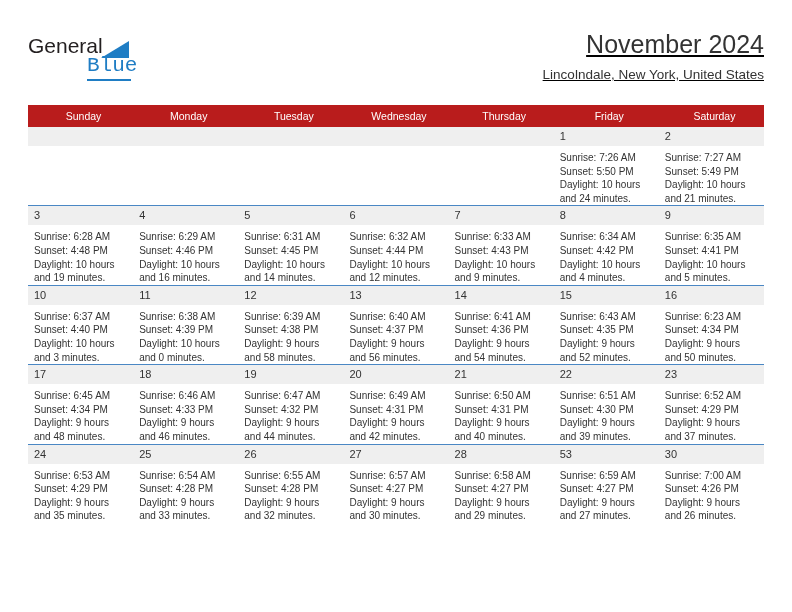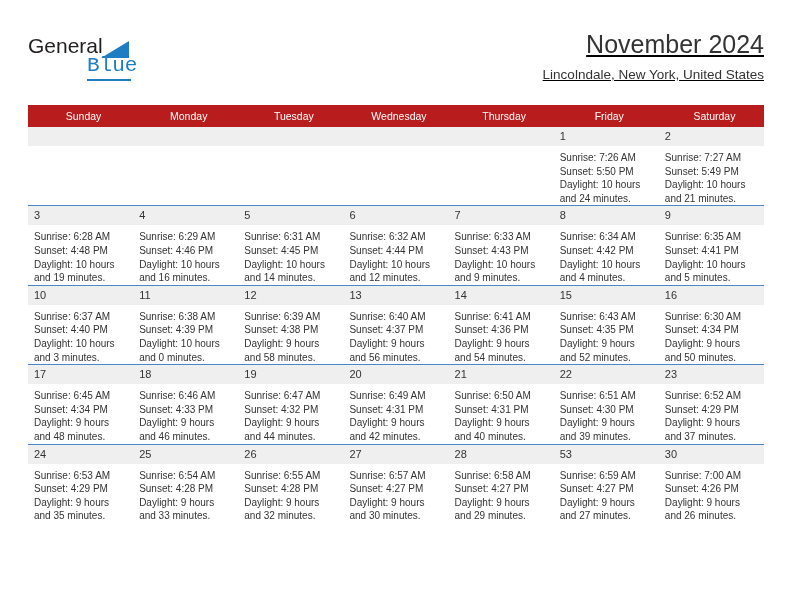--- a/index.html
+++ b/index.html
@@ -334,21 +334,21 @@
             <div class="cell-body">
               <div>Sunrise: 6:43 AM</div>
               <div>Sunset: 4:35 PM</div>
               <div>Daylight: 9 hours</div>
               <div>and 52 minutes.</div>
             </div>
           </td>
           <td>
             <div class="daynum">16</div>
             <div class="cell-body">
-              <div>Sunrise: 6:30 AM</div>
+              <div>Sunrise: 6:23 AM</div>
               <div>Sunset: 4:34 PM</div>
               <div>Daylight: 9 hours</div>
               <div>and 50 minutes.</div>
             </div>
           </td>
         </tr>
         <tr class="week-row">
           <td>
             <div class="daynum">17</div>
             <div class="cell-body">

